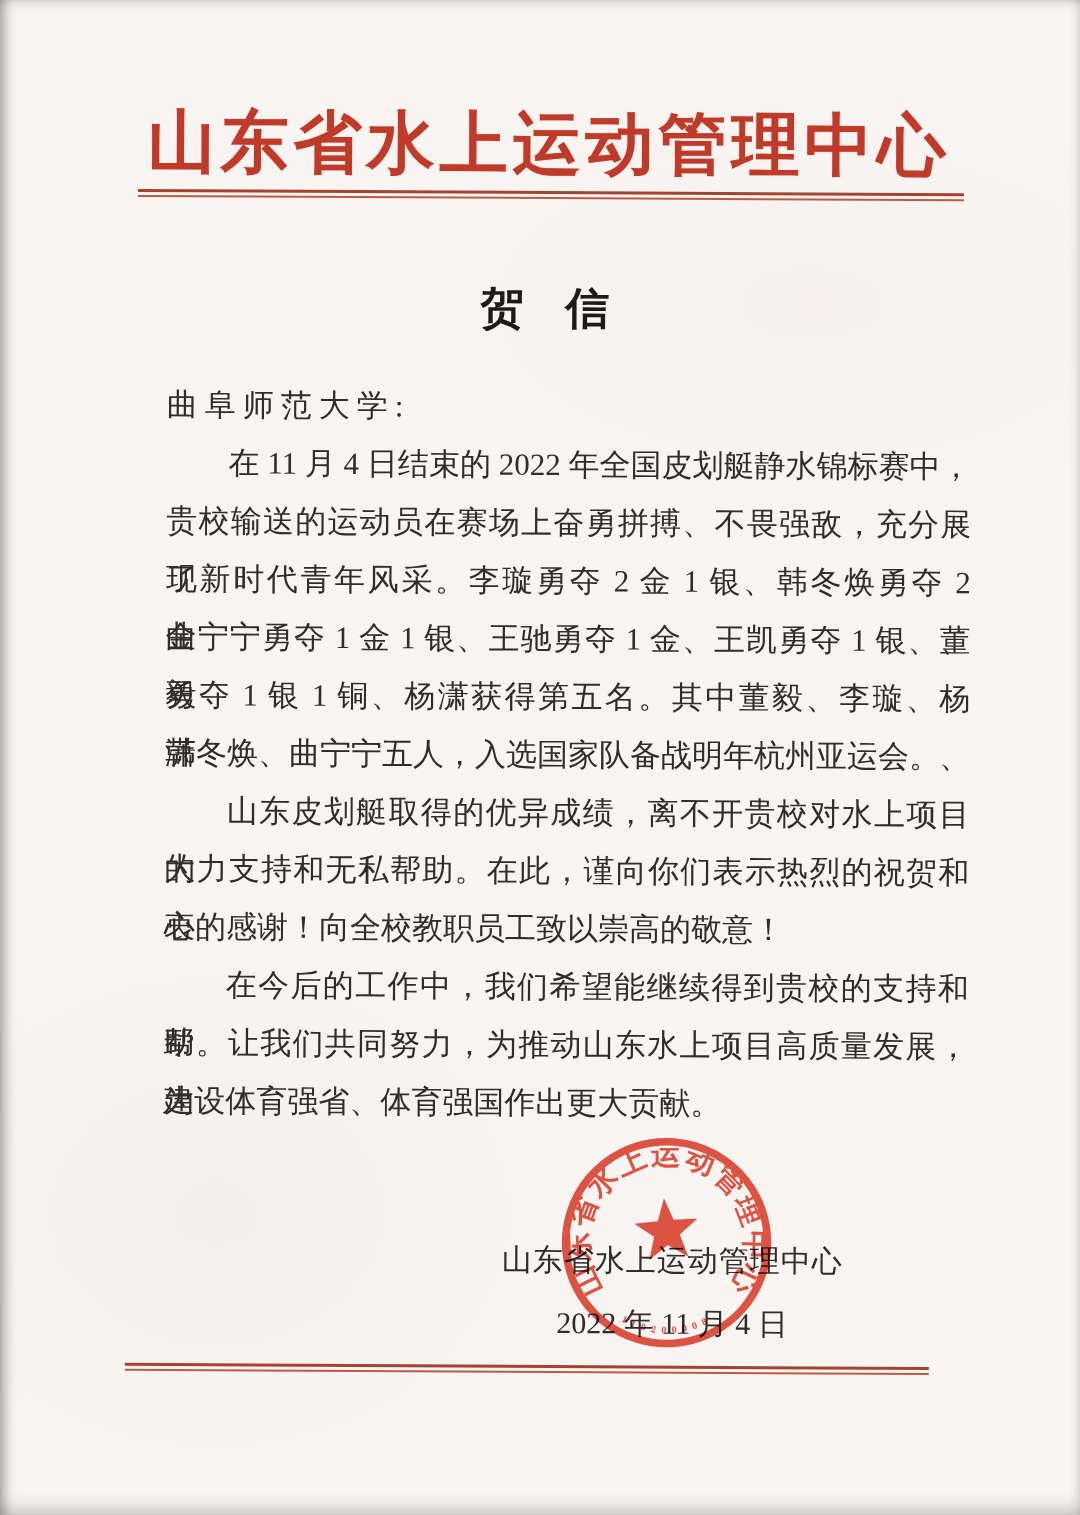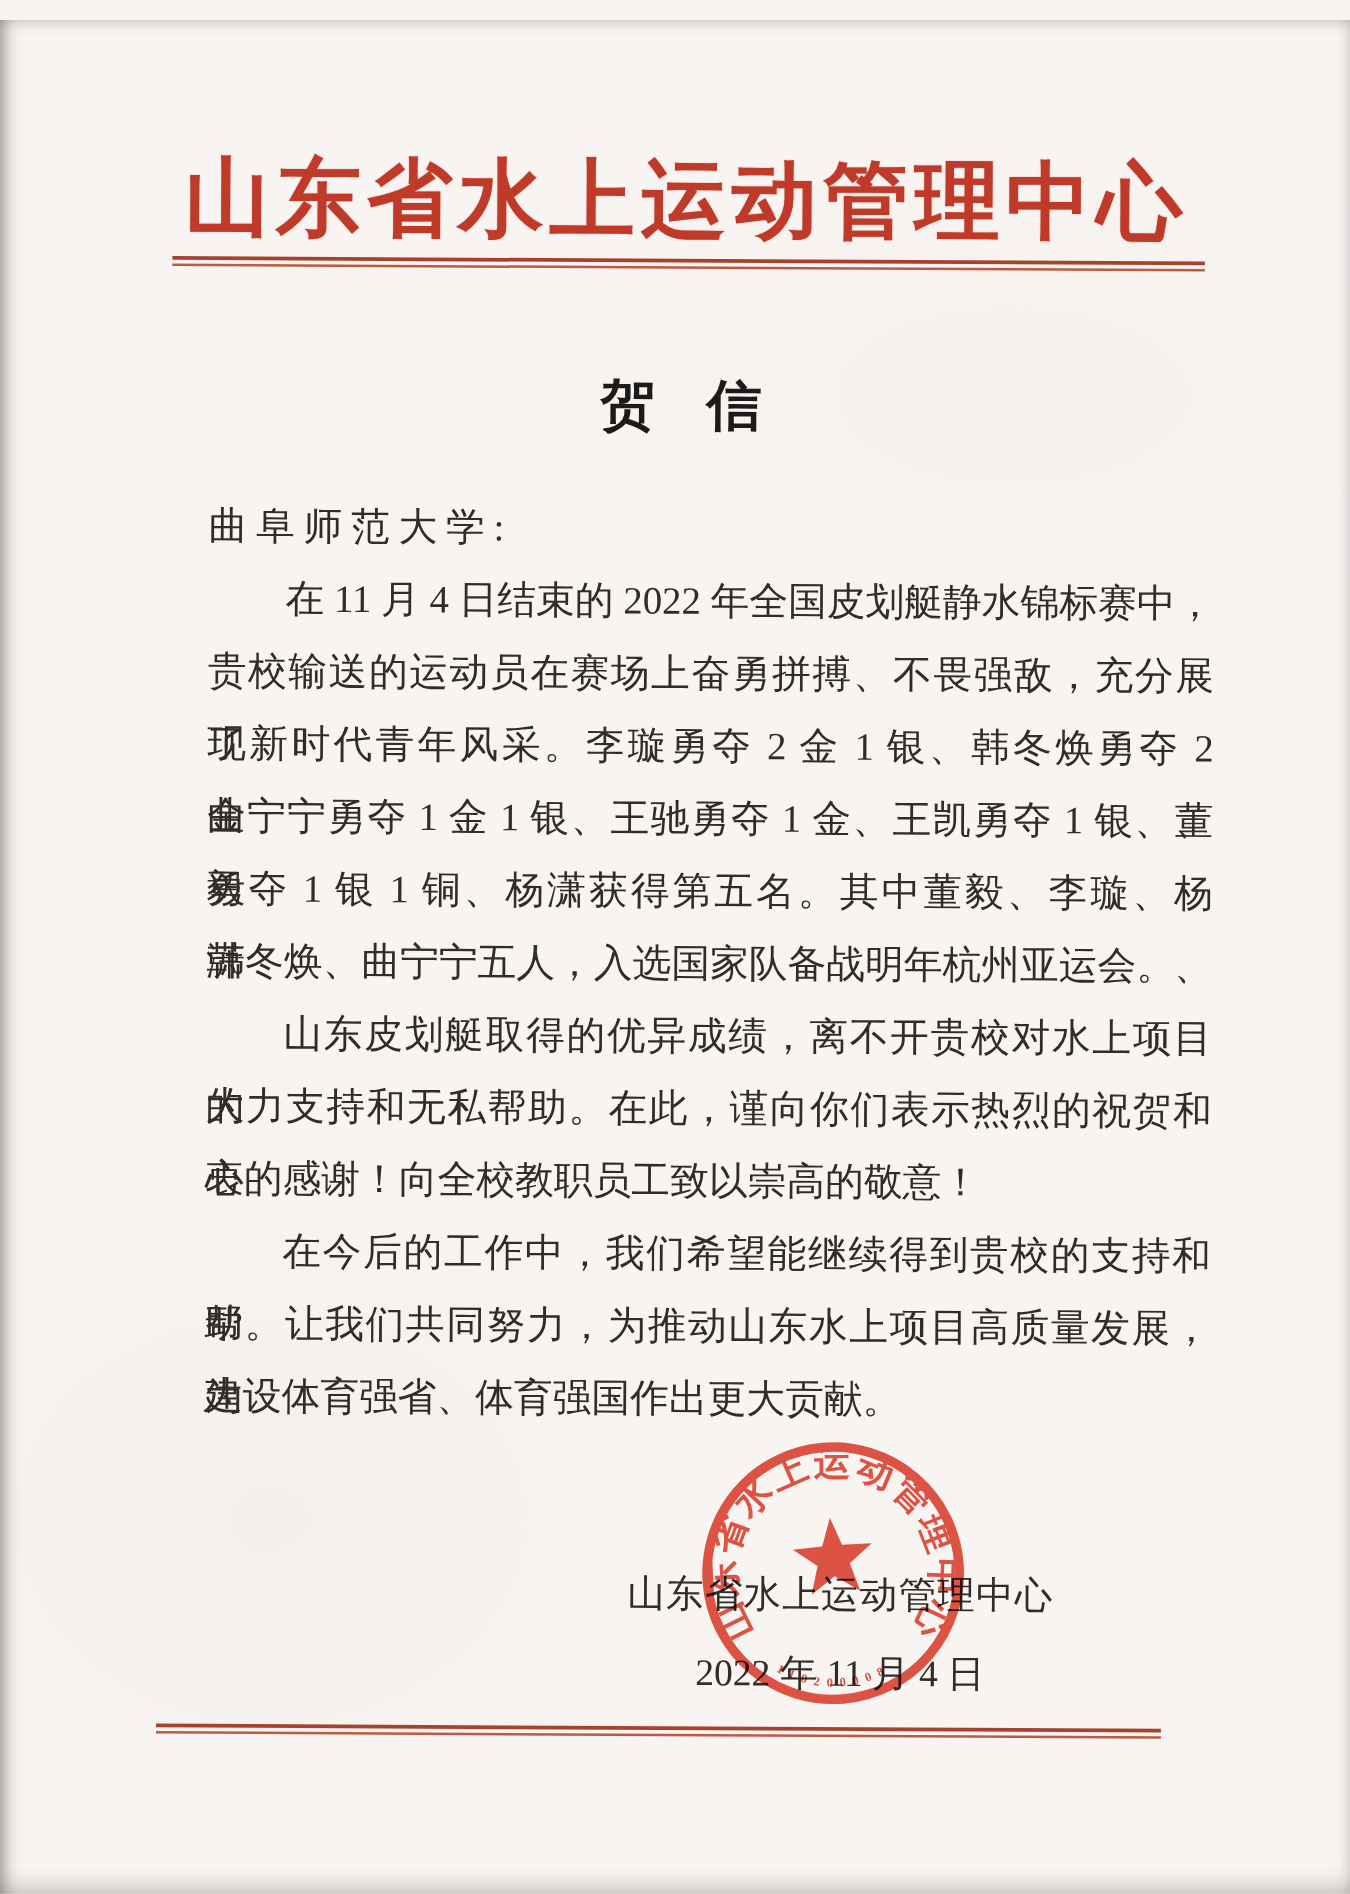--- a/index.html
+++ b/index.html
@@ -12,21 +12,20 @@
     position:absolute;inset:0;
     background:
       radial-gradient(ellipse 600px 300px at 75% 20%, rgba(236,214,210,.10), transparent 70%),
       radial-gradient(ellipse 500px 400px at 20% 80%, rgba(190,182,178,.08), transparent 70%),
       var(--paper,#f7f4f2);
     box-shadow:
       inset 14px 0 12px -10px rgba(95,85,80,.55),
       inset 0 10px 10px -8px rgba(95,85,80,.28),
       inset -10px 0 10px -8px rgba(95,85,80,.22),
       inset 0 -18px 16px -12px rgba(95,85,80,.30);
-    margin-top: 16px;
   }
   .skew{position:absolute;inset:0;transform:rotate(0.3deg);transform-origin:50% 50%;}
 
   .letterhead{
     position:absolute;left:128px;top:104px;width:836px;
     text-align:center;
     font-size:68px;font-weight:700;line-height:80px;
     letter-spacing:5px;white-space:nowrap;
     color:var(--header_red,#bf3a28);
     text-shadow:0 0 1px rgba(191,58,40,.55);

